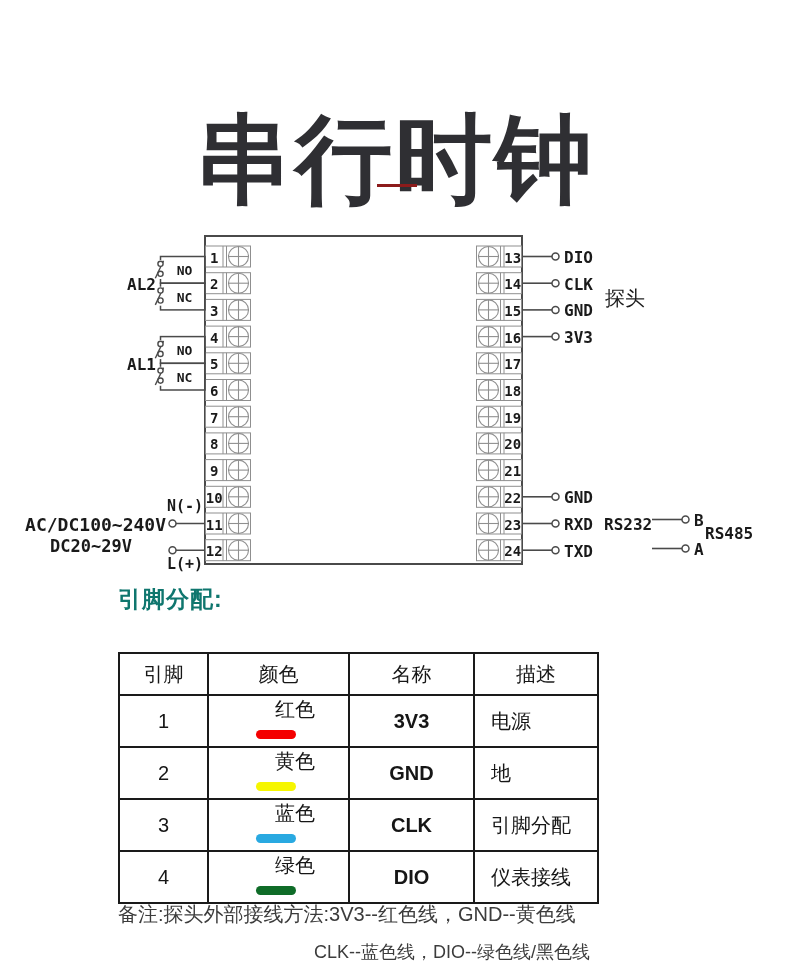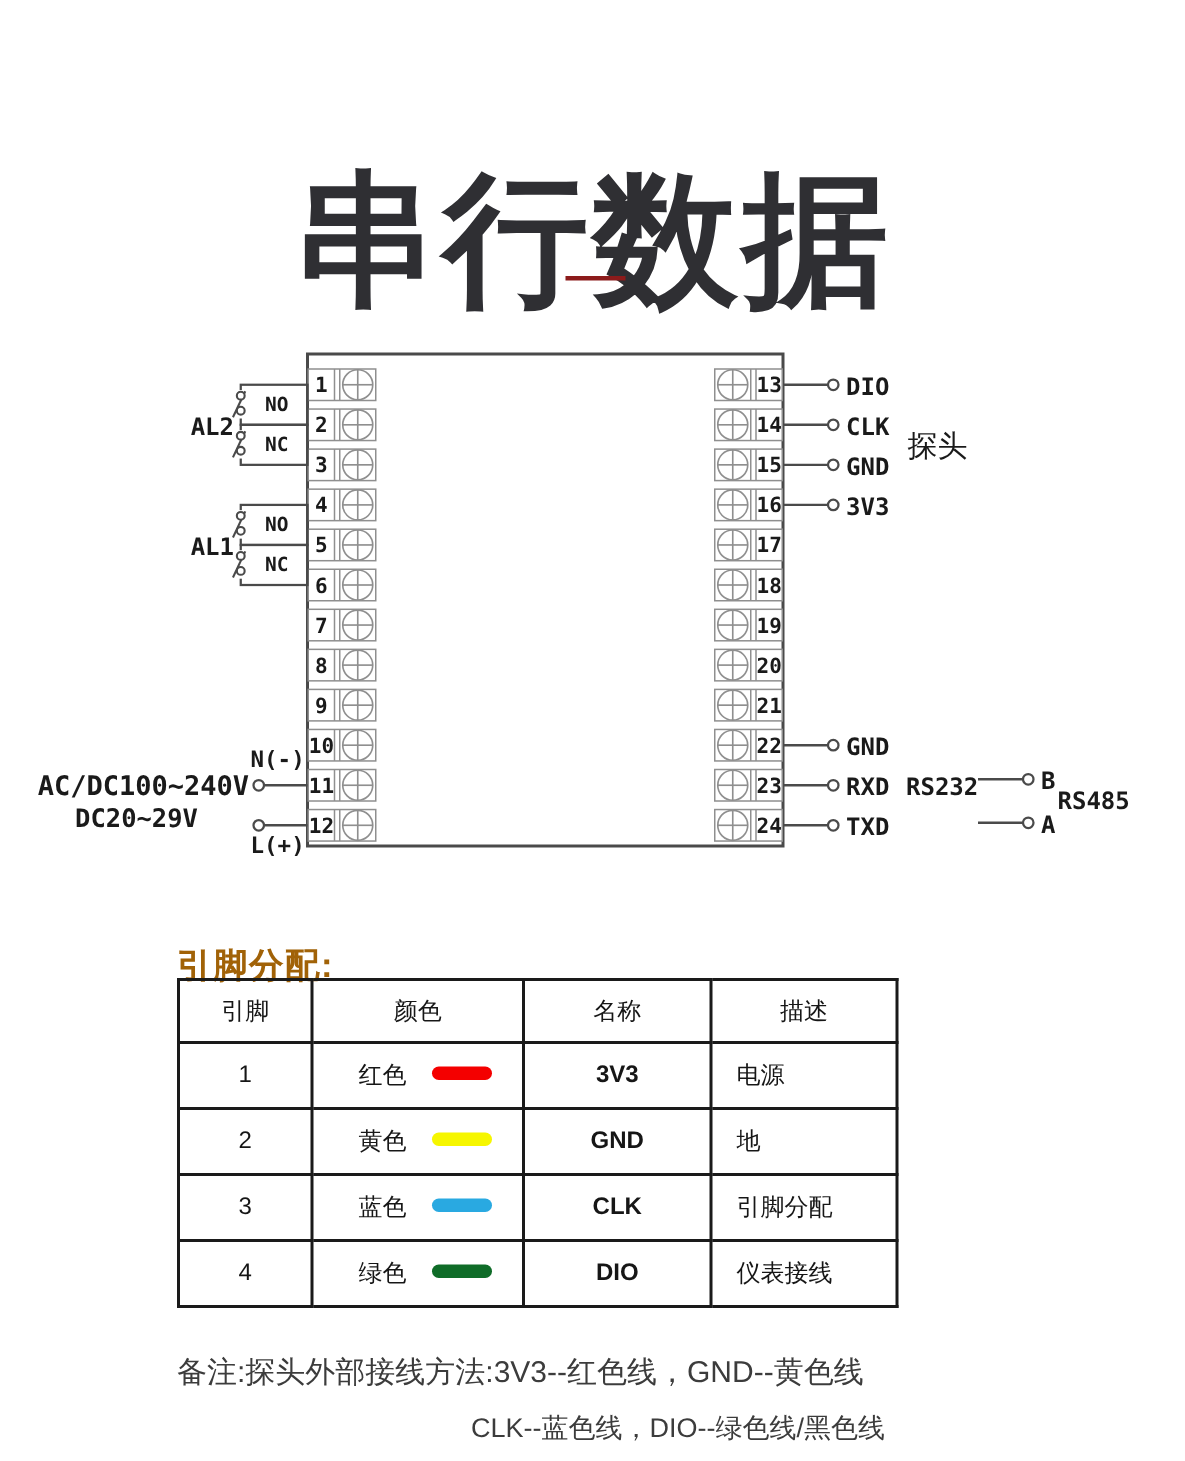--- a/index.html
+++ b/index.html
@@ -15,39 +15,39 @@
   
   text{fill:#1a1a1a;stroke:none;}
   .pin-num{font:bold 14px "DejaVu Sans Mono",monospace;}
   .lbl{font:bold 16px "DejaVu Sans Mono",monospace;}
   .lbl-sm{font:bold 13px "DejaVu Sans Mono",monospace;}
   .lbl-md{font:bold 15px "DejaVu Sans Mono",monospace;}
   .lbl-lg{font:bold 18px "DejaVu Sans Mono",monospace;}
   .lbl-lg2{font:bold 17px "DejaVu Sans Mono",monospace;}
   .lbl-cn{font:20px "Liberation Sans",sans-serif;}
   
-  #pin-heading{left:118px;top:628px;font-size:23px;font-weight:bold;color:#a16207;letter-spacing:1px;}
+  #pin-heading{left:118px;top:584px;font-size:23px;font-weight:bold;color:#0f766e;letter-spacing:1px;}
   #pin-table{left:118px;top:652px;border-collapse:collapse;table-layout:fixed;width:479px;}
-  #pin-table th,#pin-table td{border:2px solid #1a1a1a;font-size:16px;color:#161616;padding:0;}
+  #pin-table th,#pin-table td{border:2px solid #1a1a1a;font-size:20px;color:#161616;padding:0;}
   #pin-table thead tr{height:42px;}
   #pin-table tbody tr{height:44px;}
   #pin-table th{font-weight:normal;text-align:center;}
   .c-pin{text-align:center;}
   .c-color{text-align:left;padding-left:30px !important;}
   .c-name{text-align:center;font-weight:600;}
   .c-desc{text-align:left;padding-left:16px !important;margin-top:20px;}
   .swatch{display:inline-block;width:40px;height:9px;border-radius:5px;vertical-align:middle;margin-left:17px;margin-top:-3px;}
-  .cname{vertical-align:middle;}
+  .cname{vertical-align:middle;margin-left:36px;}
   #note-line-1{left:118px;top:901px;font-size:20px;color:#3c3c3c;}
   #note-line-2{left:314px;top:926px;font-size:18px;color:#3c3c3c;margin-top:14px;}
 </style>
 </head>
 <body>
 
-<h1 id="page-title" class="abs">串行数据</h1>
+<h1 id="page-title" class="abs">串行时钟</h1>
 <div id="title-underline" class="abs" style="background: rgb(140, 27, 27);"></div>
 
 <svg id="wiring-svg" class="abs" width="790" height="974" viewBox="0 0 790 974">
 
   <rect x="205" y="236" width="317" height="328" fill="none" stroke="#4a4a4a" stroke-width="2"></rect>
 
   <g id="pin-cells">
       <g>
         <rect x="205.5" y="246" width="45" height="21" fill="#ffffff" stroke="#8f8f8f" stroke-width="1"></rect>
         <line x1="223" y1="246" x2="223" y2="267" stroke="#8f8f8f" stroke-width="1"></line>

